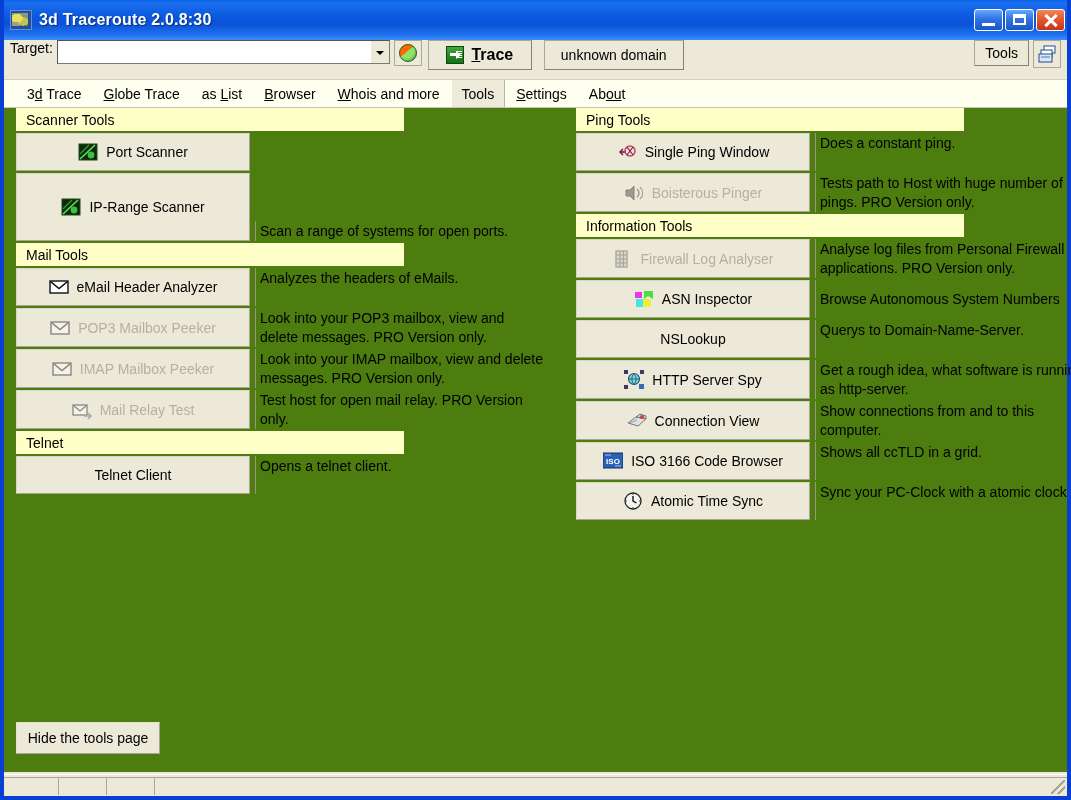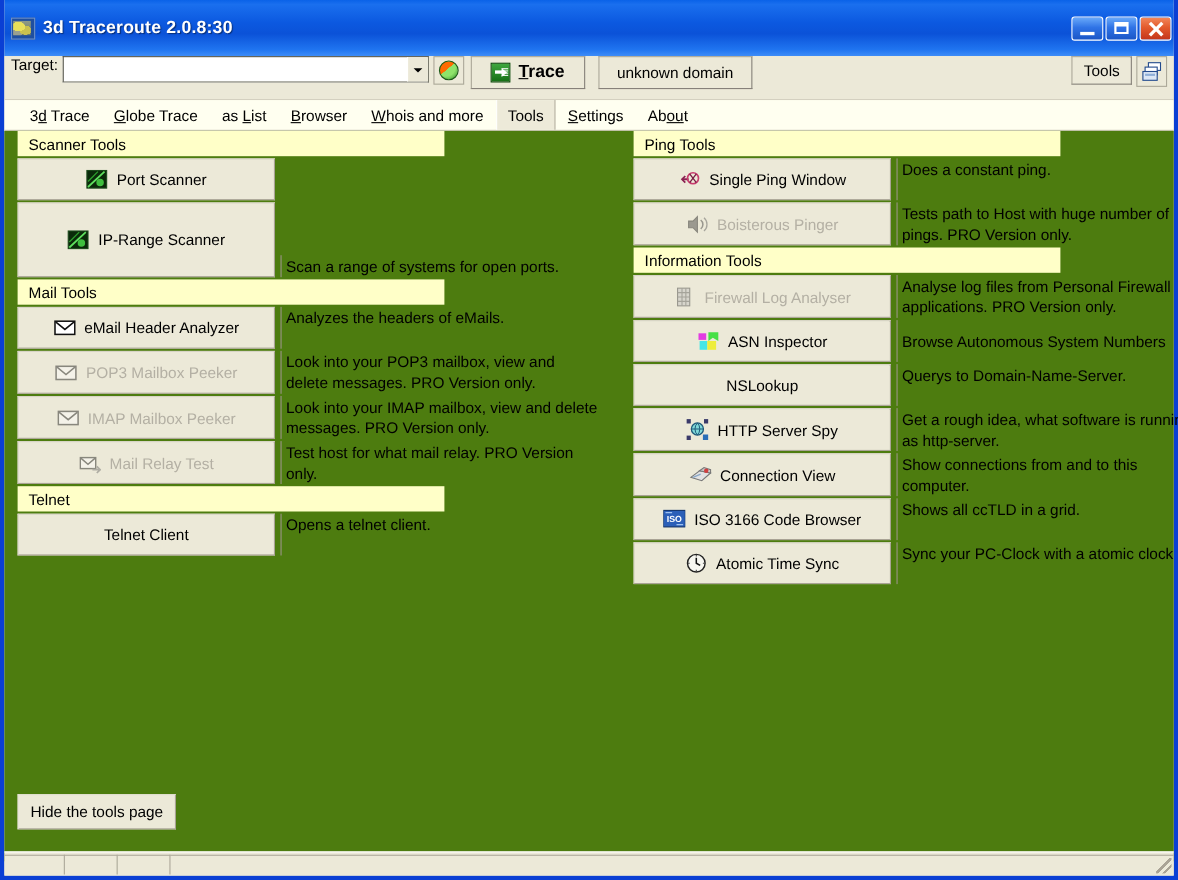--- a/index.html
+++ b/index.html
@@ -22,21 +22,21 @@
     height: 800px;
     box-sizing: border-box;
     border: 4px solid #0A3FD4;
     border-top: none;
     background: #ECE9D8;
   }
 
   
   #titlebar {
     position: relative;
-    height: 51px;
+    height: 40px;
     background: linear-gradient(to bottom,
         #0A62E8 0%, #1A6FEE 8%, #0C59E0 40%, #0B52D8 60%, #1F74F0 88%, #3E8CF8 100%);
     display: flex;
     align-items: center;
     padding: 0 2px 0 6px;
     box-sizing: border-box;
   }
   #title-icon {
     width: 20px; height: 18px;
     margin-right: 7px;
@@ -511,21 +511,21 @@
         <div class="tool-row">
           <div class="tool-button disabled">
             <span class="ticon" style="width: 20px; height: 20px; position: relative;"><svg width="20" height="20" viewBox="0 0 20 20">
                 <rect x="1" y="5" width="14" height="10" fill="#FFFFFF" stroke="#111" stroke-width="1.3"></rect>
                 <path d="M1.5 5.5 L8 11 L14.5 5.5" fill="none" stroke="#111" stroke-width="1.3"></path>
                 <path d="M12 16 L19 16 M16 13 L19 16 L16 19" fill="none" stroke="#2B6FB8" stroke-width="1.6"></path>
               </svg></span>
             <span>Mail Relay Test</span>
           </div>
           <div class="tool-desc" style="align-items: flex-start; padding-top: 1px;">
-            <span>Test host for what mail relay. PRO Version only.</span>
+            <span>Test host for open mail relay. PRO Version only.</span>
           </div>
         </div>
         <div class="section-header">Telnet</div>
         <div class="tool-row">
           <div class="tool-button">
             <span>Telnet Client</span>
           </div>
           <div class="tool-desc" style="align-items: flex-start; padding-top: 1px;">
             <span>Opens a telnet client.</span>
           </div>

